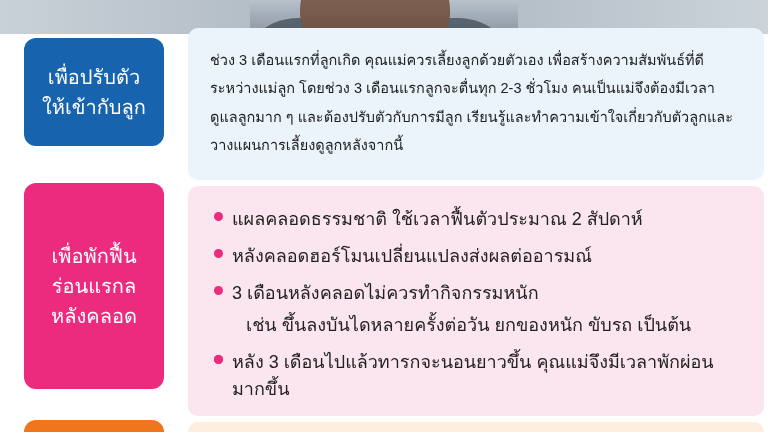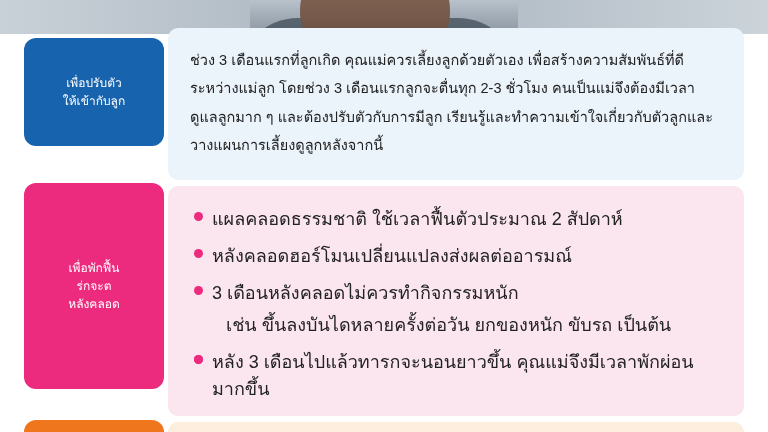--- a/index.html
+++ b/index.html
@@ -70,21 +70,21 @@
     position: absolute;
     left: 24px;
     width: 140px;
     border-radius: 12px;
     color: #ffffff;
     display: flex;
     align-items: center;
     justify-content: center;
     text-align: center;
     line-height: 1.5;
-    font-size: 12px;
+    font-size: 20px;
     padding: 0 8px;
     box-sizing: border-box;
   }
   .chip-1 {
     top: 38px;
     height: 108px;
     background: #1763ad;
   }
   .chip-2 {
     top: 183px;
@@ -93,21 +93,21 @@
   }
   .chip-3 {
     top: 420px;
     height: 40px;
     background: #f0761e;
   }
 
   
   .panel {
     position: absolute;
-    left: 168px;
+    left: 188px;
     width: 576px;
     border-radius: 10px;
     box-sizing: border-box;
   }
   .panel-1 {
     top: 28px;
     height: 152px;
     background: #ebf3fb;
     padding: 18px 22px 0 22px;
   }
@@ -171,21 +171,21 @@
   <div class="label-chip chip-1">
     <span>
       <span>เพื่อปรับตัว</span><br>
       <span>ให้เข้ากับลูก</span>
     </span>
   </div>
 
   <div class="label-chip chip-2">
     <span>
       <span>เพื่อพักฟื้น</span><br>
-      <span>ร่กจะต</span><br>
+      <span>ร่อนแรกล</span><br>
       <span>หลังคลอด</span>
     </span>
   </div>
 
   <div class="label-chip chip-3">
     <span></span>
   </div>
 
   <div class="panel panel-1">
     <p class="para">ช่วง 3 เดือนแรกที่ลูกเกิด คุณแม่ควรเลี้ยงลูกด้วยตัวเอง เพื่อสร้างความสัมพันธ์ที่ดีระหว่างแม่ลูก โดยช่วง 3 เดือนแรกลูกจะตื่นทุก 2-3 ชั่วโมง คนเป็นแม่จึงต้องมีเวลาดูแลลูกมาก ๆ และต้องปรับตัวกับการมีลูก เรียนรู้และทำความเข้าใจเกี่ยวกับตัวลูกและวางแผนการเลี้ยงดูลูกหลังจากนี้</p>

